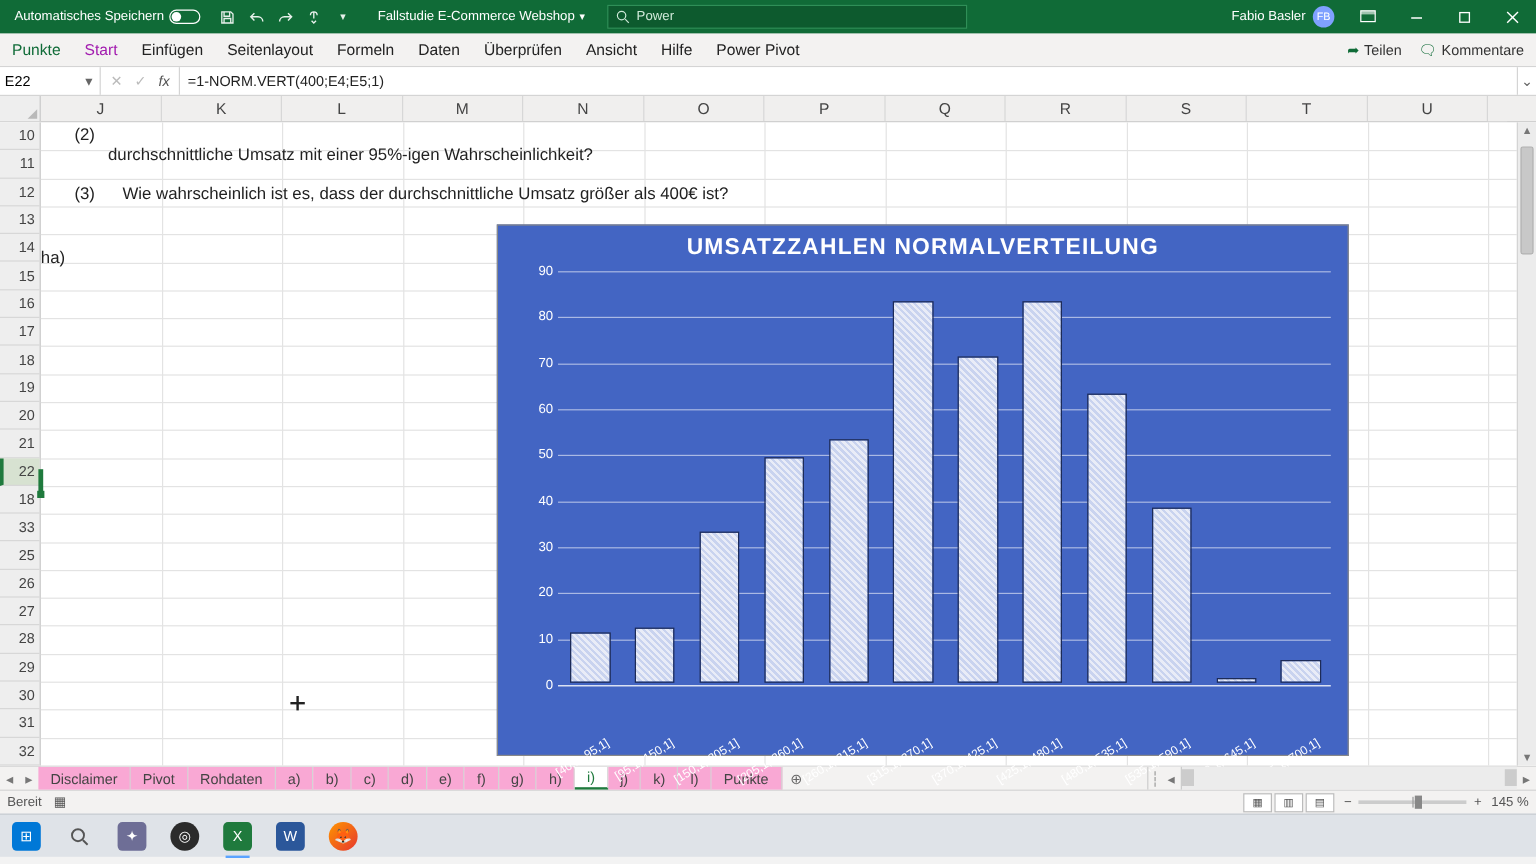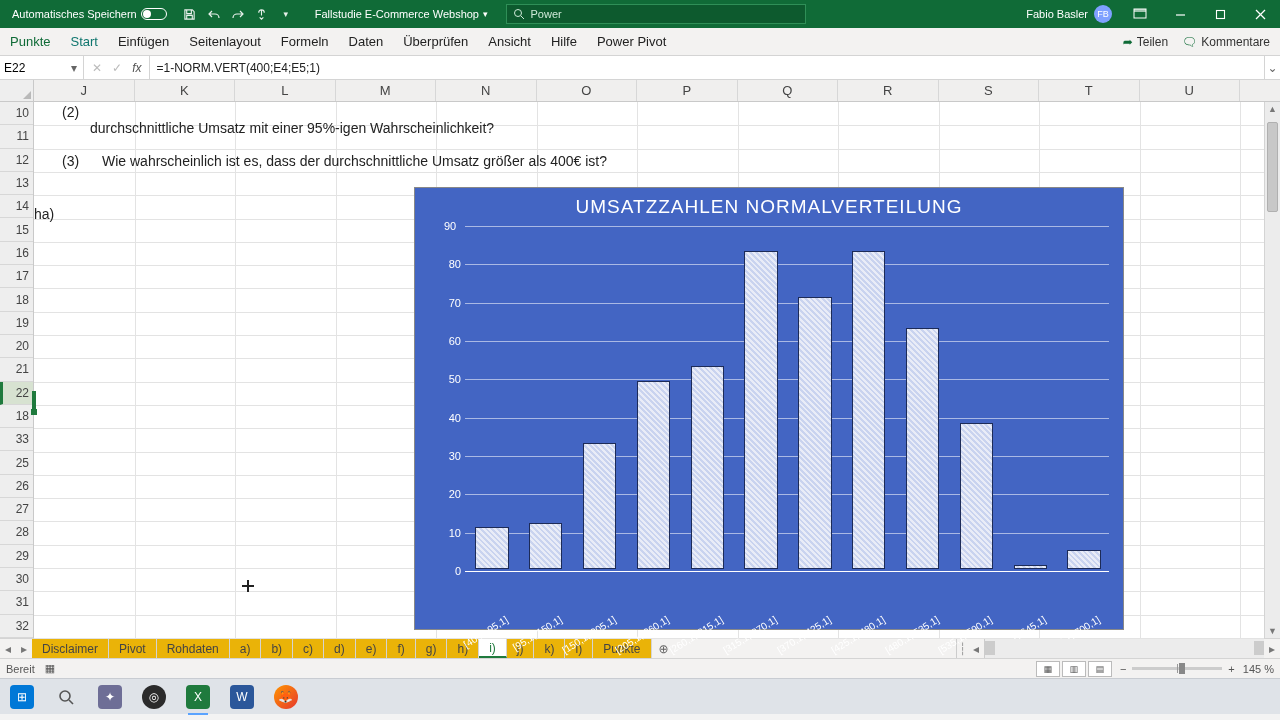--- a/index.html
+++ b/index.html
@@ -28,21 +28,21 @@
   .titlebar .winbtn { width: 40px; height: 28px; display: flex; align-items: center; justify-content: center; }
   .titlebar .modebtn { width: 40px; height: 28px; display: flex; align-items: center; justify-content: center; }
 
   
   .ribbon {
     height: 28px; background: #f3f2f1; border-bottom: 1px solid #d4d4d4; display: flex; align-items: stretch;
     font-size: 13px; color: #222;
   }
   .ribbon .tab { padding: 0 10px; display: flex; align-items: center; cursor: default; }
   .ribbon .tab.file { color: #0f6b37; font-weight: 400; }
-  .ribbon .tab.active { color: #0f766e; }
+  .ribbon .tab.active { color: #a21caf; }
   .ribbon .right { margin-left: auto; display: flex; align-items: center; gap: 14px; padding-right: 10px; color: #333; }
   .ribbon .rlink { display: flex; align-items: center; gap: 4px; font-size: 12px; }
   .ribbon .rlink .ic { color: #0f6b37; }
 
   
   .formularow {
     height: 24px; background: #fff; border-bottom: 1px solid #d4d4d4; display: flex; align-items: stretch;
     font-size: 12px;
   }
   .formularow .namebox { width: 84px; border-right: 1px solid #d4d4d4; display: flex; align-items: center; padding: 0 4px; position: relative; }
@@ -82,39 +82,39 @@
   .cursor-cross:before, .cursor-cross:after { content: ""; position: absolute; background: #222; }
   .cursor-cross:before { left: 5px; top: 0; width: 2px; height: 12px; }
   .cursor-cross:after  { top: 5px; left: 0; height: 2px; width: 12px; }
 
   
   .chart {
     position: absolute; left: 380px; top: 85px; width: 710px; height: 443px;
     background: #4365c3; border: 1px solid #888; color: #fff;
     font-family: "Segoe UI", Arial, sans-serif;
   }
-  .chart-title { text-align: center; font-weight: 400; letter-spacing: 1px; padding-top: 8px; font-size: 19px; }
+  .chart-title { text-align: center; font-weight: 700; letter-spacing: 1px; padding-top: 8px; font-size: 19px; }
   .plot { position: absolute; left: 24px; right: 14px; top: 38px; bottom: 60px; }
   .ytick { position: absolute; left: 0; width: 22px; text-align: right; font-size: 11px; transform: translateY(-50%); }
   .ygrid { position: absolute; left: 26px; right: 0; height: 1px; background: rgba(255,255,255,0.55); }
   .axis0 { position: absolute; left: 26px; right: 0; height: 1px; background: #fff; }
   .bar {
     position: absolute; bottom: 0;
     background: repeating-linear-gradient(45deg, #e9ecf7 0 2px, #c9d3ef 2px 4px);
     border: 1px solid #1d2b57;
   }
   .xlab { position: absolute; bottom: 4px; font-size: 10px; transform-origin: right top; transform: rotate(-32deg); text-align: right; width: 90px; }
 
   
   .sheetbar {
     height: 20px; background: #f3f2f1; border-top: 1px solid #d4d4d4; display: flex; align-items: stretch; font-size: 12px;
   }
   .sheetbar .navbtn { width: 16px; display: flex; align-items: center; justify-content: center; color: #777; }
   .sheetbar .tabs { display: flex; align-items: stretch; }
-  .sheetbar .stab { padding: 0 10px; border-right: 1px solid #d4d4d4; display: flex; align-items: center; color: #444; background: #eab308; }
+  .sheetbar .stab { padding: 0 10px; border-right: 1px solid #d4d4d4; display: flex; align-items: center; color: #444; background: #f9a8d4; }
   .sheetbar .stab.active { background: #fff; border-bottom: 2px solid #1f7a3d; color: #1f7a3d; font-weight: 500; }
   .sheetbar .plus { width: 24px; display: flex; align-items: center; justify-content: center; color: #666; }
   .sheetbar .spacer { flex: 1; }
   .sheetbar .hscroll { width: 280px; background: #ececec; position: relative; border-left: 1px solid #ccc; }
   .sheetbar .hscroll .lthumb { position: absolute; left: 0; top: 2px; width: 10px; height: 14px; background: #ccc; }
   .sheetbar .hscroll .rthumb { position: absolute; right: 0; top: 2px; width: 10px; height: 14px; background: #ccc; }
   .sheetbar .hsplit { width: 12px; border-left: 1px solid #ccc; display: flex; align-items: center; justify-content: center; color: #999; }
 
   
   .vscrollbar { width: 16px; background: #ececec; position: relative; border-left: 1px solid #d4d4d4; }
@@ -369,21 +369,21 @@
           <div class="ytick" style="top: 191.667px;">40</div>
           <div class="ygrid" style="top: 191.667px;"></div>
           <div class="ytick" style="top: 153.333px;">50</div>
           <div class="ygrid" style="top: 153.333px;"></div>
           <div class="ytick" style="top: 115px;">60</div>
           <div class="ygrid" style="top: 115px;"></div>
           <div class="ytick" style="top: 76.6667px;">70</div>
           <div class="ygrid" style="top: 76.6667px;"></div>
           <div class="ytick" style="top: 38.3333px;">80</div>
           <div class="ygrid" style="top: 38.3333px;"></div>
-          <div class="ytick" style="top: 0px; text-align: center;">90</div>
+          <div class="ytick" style="top: 0px;">90</div>
           <div class="ygrid" style="top: 0px;"></div>
           <div class="bar" style="left: 36.2283px; width: 33.3767px; height: 42.1667px;"></div>
           <div class="bar" style="left: 90.0617px; width: 33.3767px; height: 46px;"></div>
           <div class="bar" style="left: 143.895px; width: 33.3767px; height: 126.5px;"></div>
           <div class="bar" style="left: 197.728px; width: 33.3767px; height: 187.833px;"></div>
           <div class="bar" style="left: 251.562px; width: 33.3767px; height: 203.167px;"></div>
           <div class="bar" style="left: 305.395px; width: 33.3767px; height: 318.167px;"></div>
           <div class="bar" style="left: 359.228px; width: 33.3767px; height: 272.167px;"></div>
           <div class="bar" style="left: 413.062px; width: 33.3767px; height: 318.167px;"></div>
           <div class="bar" style="left: 466.895px; width: 33.3767px; height: 241.5px;"></div>

